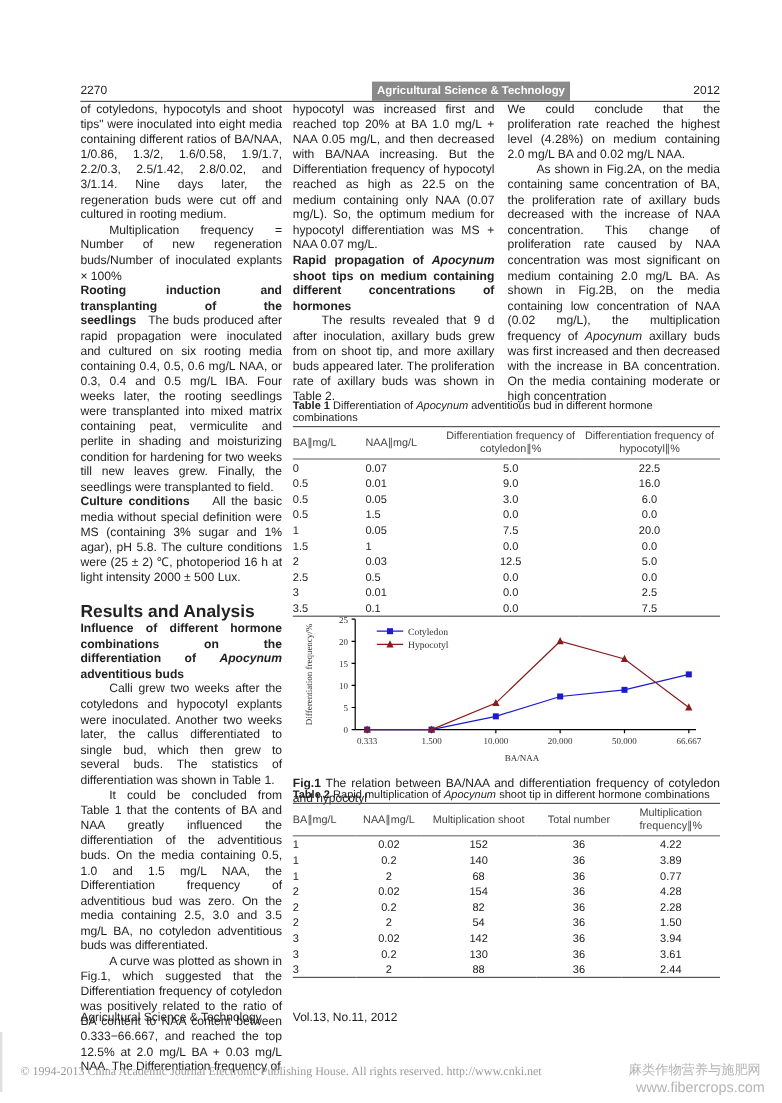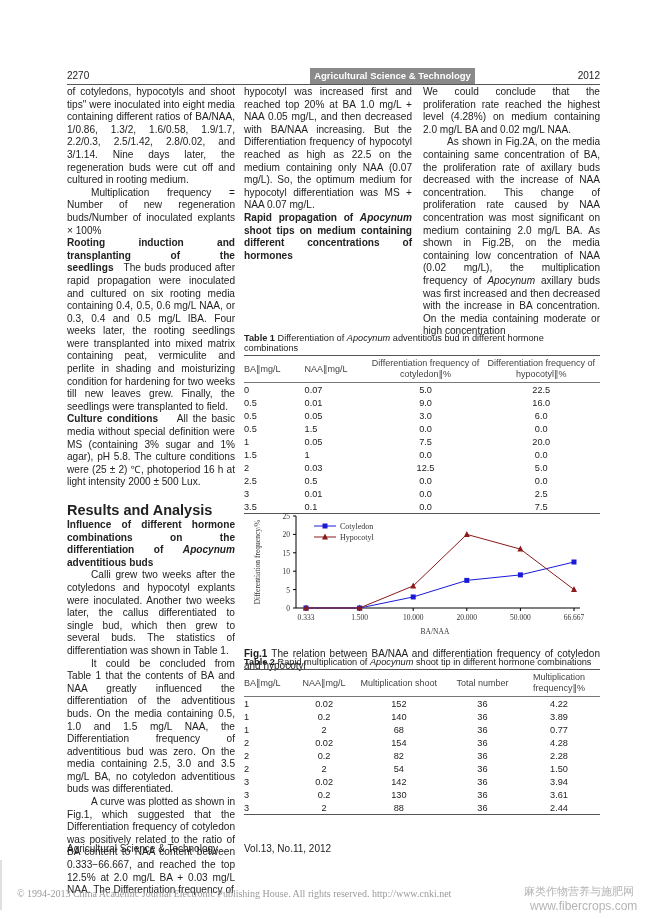--- a/index.html
+++ b/index.html
@@ -56,20 +56,21 @@
   <p class="h2">Results and Analysis</p>
   <p class="h3"><span>Influence of different hormone combinations on the differentiation of </span><i>Apocynum</i><span> adventitious buds</span></p>
   <p class="ind">Calli grew two weeks after the cotyledons and hypocotyl explants were inoculated. Another two weeks later, the callus differentiated to single bud, which then grew to several buds. The statistics of differentiation was shown in Table 1.</p>
   <p class="ind">It could be concluded from Table 1 that the contents of BA and NAA greatly influenced the differentiation of the adventitious buds. On the media containing 0.5, 1.0 and 1.5 mg/L NAA, the Differentiation frequency of adventitious bud was zero. On the media containing 2.5, 3.0 and 3.5 mg/L BA, no cotyledon adventitious buds was differentiated.</p>
   <p class="ind">A curve was plotted as shown in Fig.1, which suggested that the Differentiation frequency of cotyledon was positively related to the ratio of BA content to NAA content between 0.333−66.667, and reached the top 12.5% at 2.0 mg/L BA + 0.03 mg/L NAA. The Differentiation frequency of</p>
 </div>
 
 <div class="col col2">
   <p>hypocotyl was increased first and reached top 20% at BA 1.0 mg/L + NAA 0.05 mg/L, and then decreased with BA/NAA increasing. But the Differentiation frequency of hypocotyl reached as high as 22.5 on the medium containing only NAA (0.07 mg/L). So, the optimum medium for hypocotyl differentiation was MS + NAA 0.07 mg/L.</p>
   <p class="h3"><span>Rapid propagation of </span><i>Apocynum</i><span> shoot tips on medium containing different concentrations of hormones</span></p>
+  <p class="ind">The results revealed that 9 d after inoculation, axillary buds grew from on shoot tip, and more axillary buds appeared later. The proliferation rate of axillary buds was shown in Table 2.</p>
 </div>
 
 <div class="col col3">
   <p>We could conclude that the proliferation rate reached the highest level (4.28%) on medium containing 2.0 mg/L BA and 0.02 mg/L NAA.</p>
   <p class="ind"><span>As shown in Fig.2A, on the media containing same concentration of BA, the proliferation rate of axillary buds decreased with the increase of NAA concentration. This change of proliferation rate caused by NAA concentration was most significant on medium containing 2.0 mg/L BA. As shown in Fig.2B, on the media containing low concentration of NAA (0.02 mg/L), the multiplication frequency of </span><i>Apocynum</i><span> axillary buds was first increased and then decreased with the increase in BA concentration. On the media containing moderate or high concentration</span></p>
 </div>
 
 <div class="tbl-wrap t1">
   <div class="tbl-title"><b>Table 1</b><span> Differentiation of </span><i>Apocynum</i><span> adventitious bud in different hormone combinations</span></div>
   <table>

